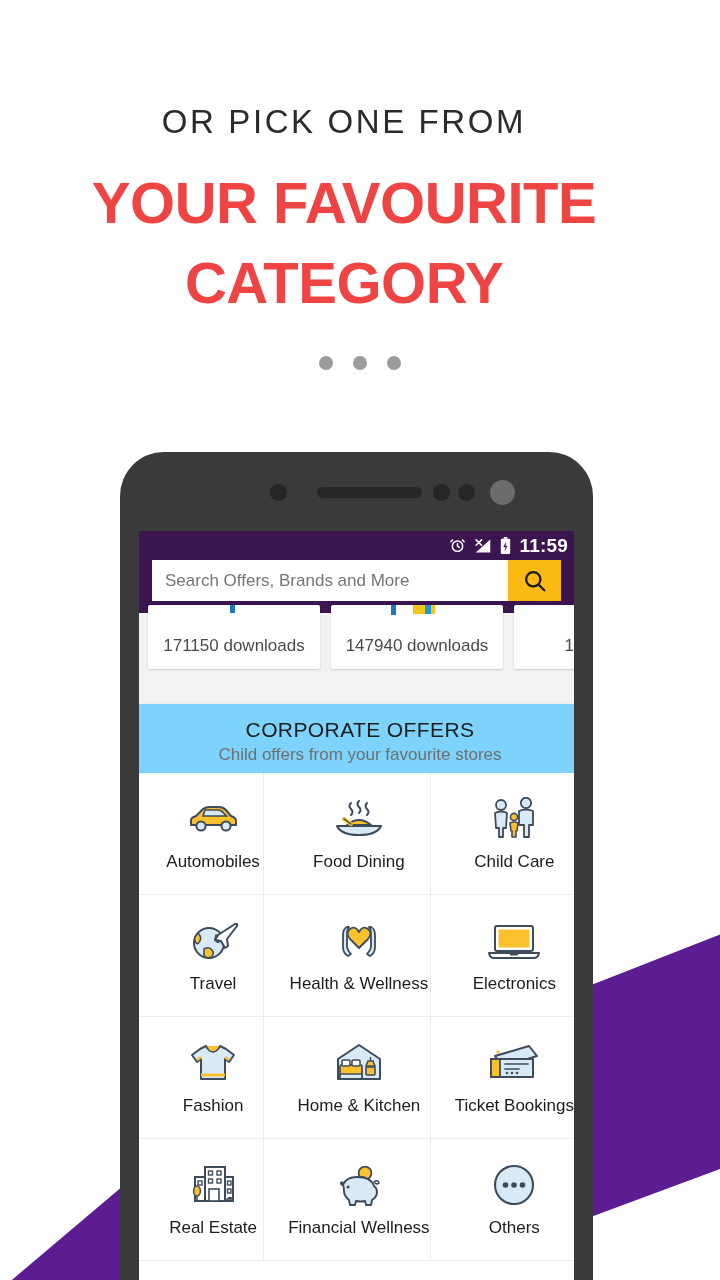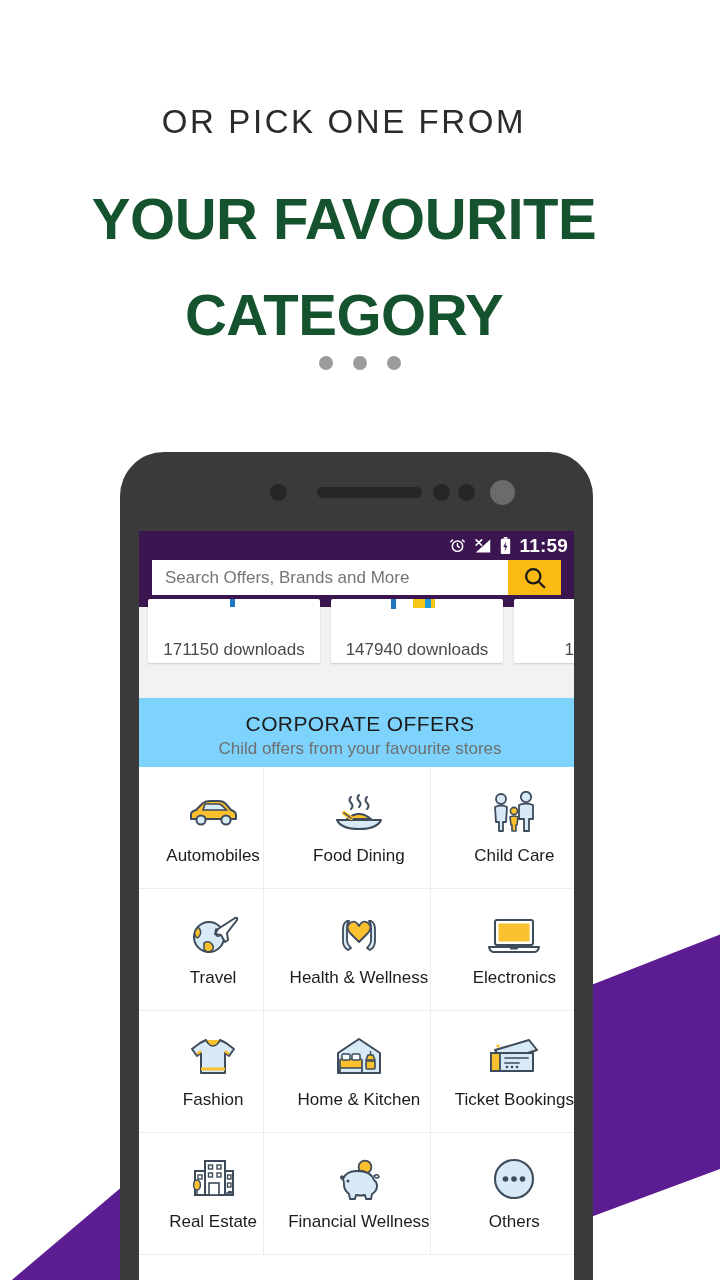--- a/index.html
+++ b/index.html
@@ -27,23 +27,23 @@
 
   
   #headline{position:absolute;left:0;top:0;width:688px;z-index:2;text-align:center;}
   .kicker{
     margin:0;padding-top:103px;
     font-size:33px;letter-spacing:2.6px;
     font-weight:400;color:#2b2b2b;
     font-family:"Liberation Sans", sans-serif;
   }
   .title{
-    margin:16px;padding-top:22px;
+    margin:0;padding-top:22px;
     font-size:58px;line-height:80px;
-    font-weight:700;letter-spacing:-0.5px;color:#14532d;
+    font-weight:700;letter-spacing:-0.5px;color:#ef4444;
   }
   #dots{
     position:absolute;left:0;top:356px;width:720px;
     display:flex;justify-content:center;gap:20px;z-index:2;
   }
   #dots span{width:14px;height:14px;border-radius:50%;background:#9b9b9b;display:block;}
 
   
   #phone{
     position:absolute;left:120px;top:452px;
@@ -72,21 +72,21 @@
     height:29px;background:#3B154F;
     display:flex;align-items:center;justify-content:flex-end;
     padding-right:6px;gap:8px;
     color:#ffffff;
   }
   #statusbar .sb-ico{display:inline-flex;align-items:center;}
   #clock{font-size:19px;font-weight:700;letter-spacing:0.2px;color:#fff;}
 
   
   #searchwrap{background:#3B154F;padding:0 13px 12px 13px;}
-  #searchbar{display:flex;height:35px;background:#ffffff;}
+  #searchbar{display:flex;height:41px;background:#ffffff;}
   #search-input{
     flex:1;border:0;outline:0;background:#fff;
     padding-left:13px;font-size:17px;color:#7e7e7e;
     font-family:"Liberation Sans", sans-serif;
     display:flex;align-items:center;
   }
   #search-button{
     width:53px;background:#FAB913;
     display:flex;align-items:center;justify-content:center;
     border:0;cursor:pointer;
@@ -94,21 +94,21 @@
 
   
   #cards-strip{
     background:#f2f2f2;padding:0 0 22px 0;position:relative;height:68px;
   }
   #cards-row{display:flex;gap:11px;padding:0 9px;position:relative;top:-8px;}
   .dl-card{
     flex:0 0 172px;background:#fff;height:64px;border-radius:2px;
     box-shadow:0 1px 2px rgba(0,0,0,.17);
     display:flex;align-items:flex-end;justify-content:center;
-    padding-bottom:3px;box-sizing:border-box;position:relative;overflow:hidden;
+    padding-bottom:13px;box-sizing:border-box;position:relative;overflow:hidden;
   }
   .dl-card .dl-text{font-size:17px;color:#4a4a4a;white-space:nowrap;}
   .logo-bit{position:absolute;top:-12px;left:50%;transform:translateX(-50%);}
 
   
   #offers-header{background:#7dd3fc;padding:14px 0 8px 7px;text-align:center;border-top:1px solid #ececec;}
   #offers-title{font-size:21px;letter-spacing:.4px;color:#1d1d1d;}
   #offers-sub{font-size:17px;color:#6f6f6f;margin-top:3px;}
 
   

